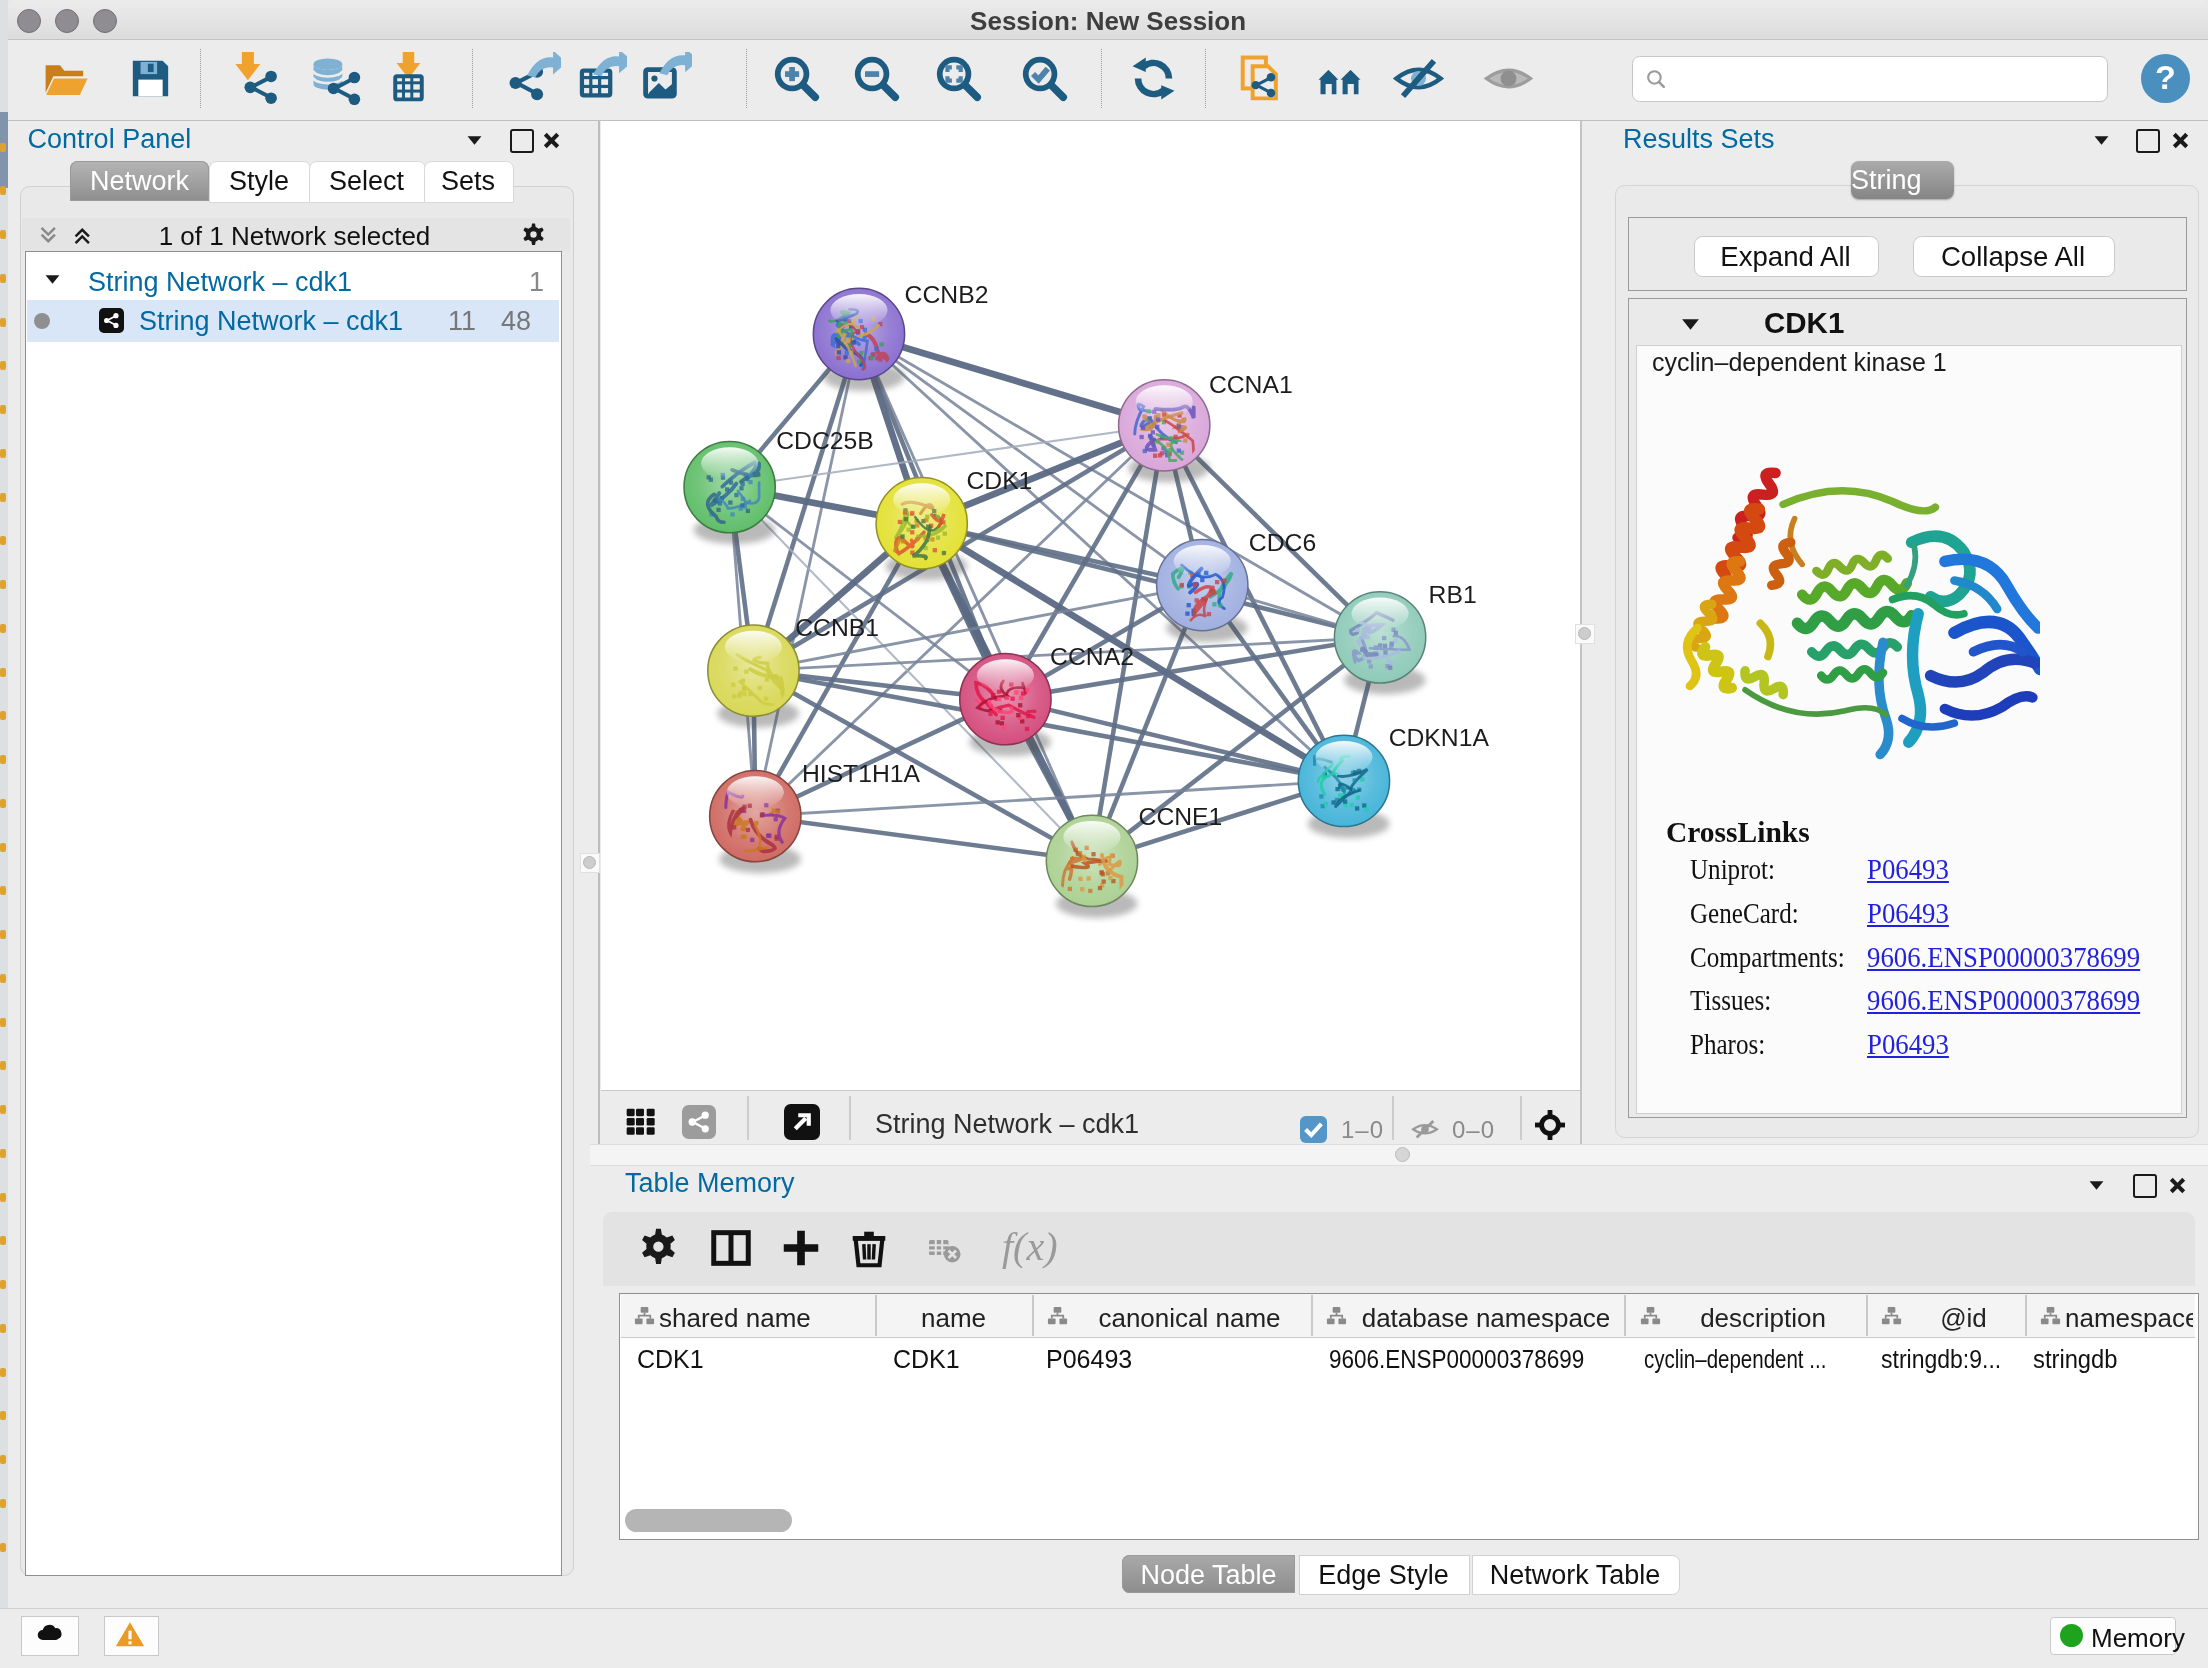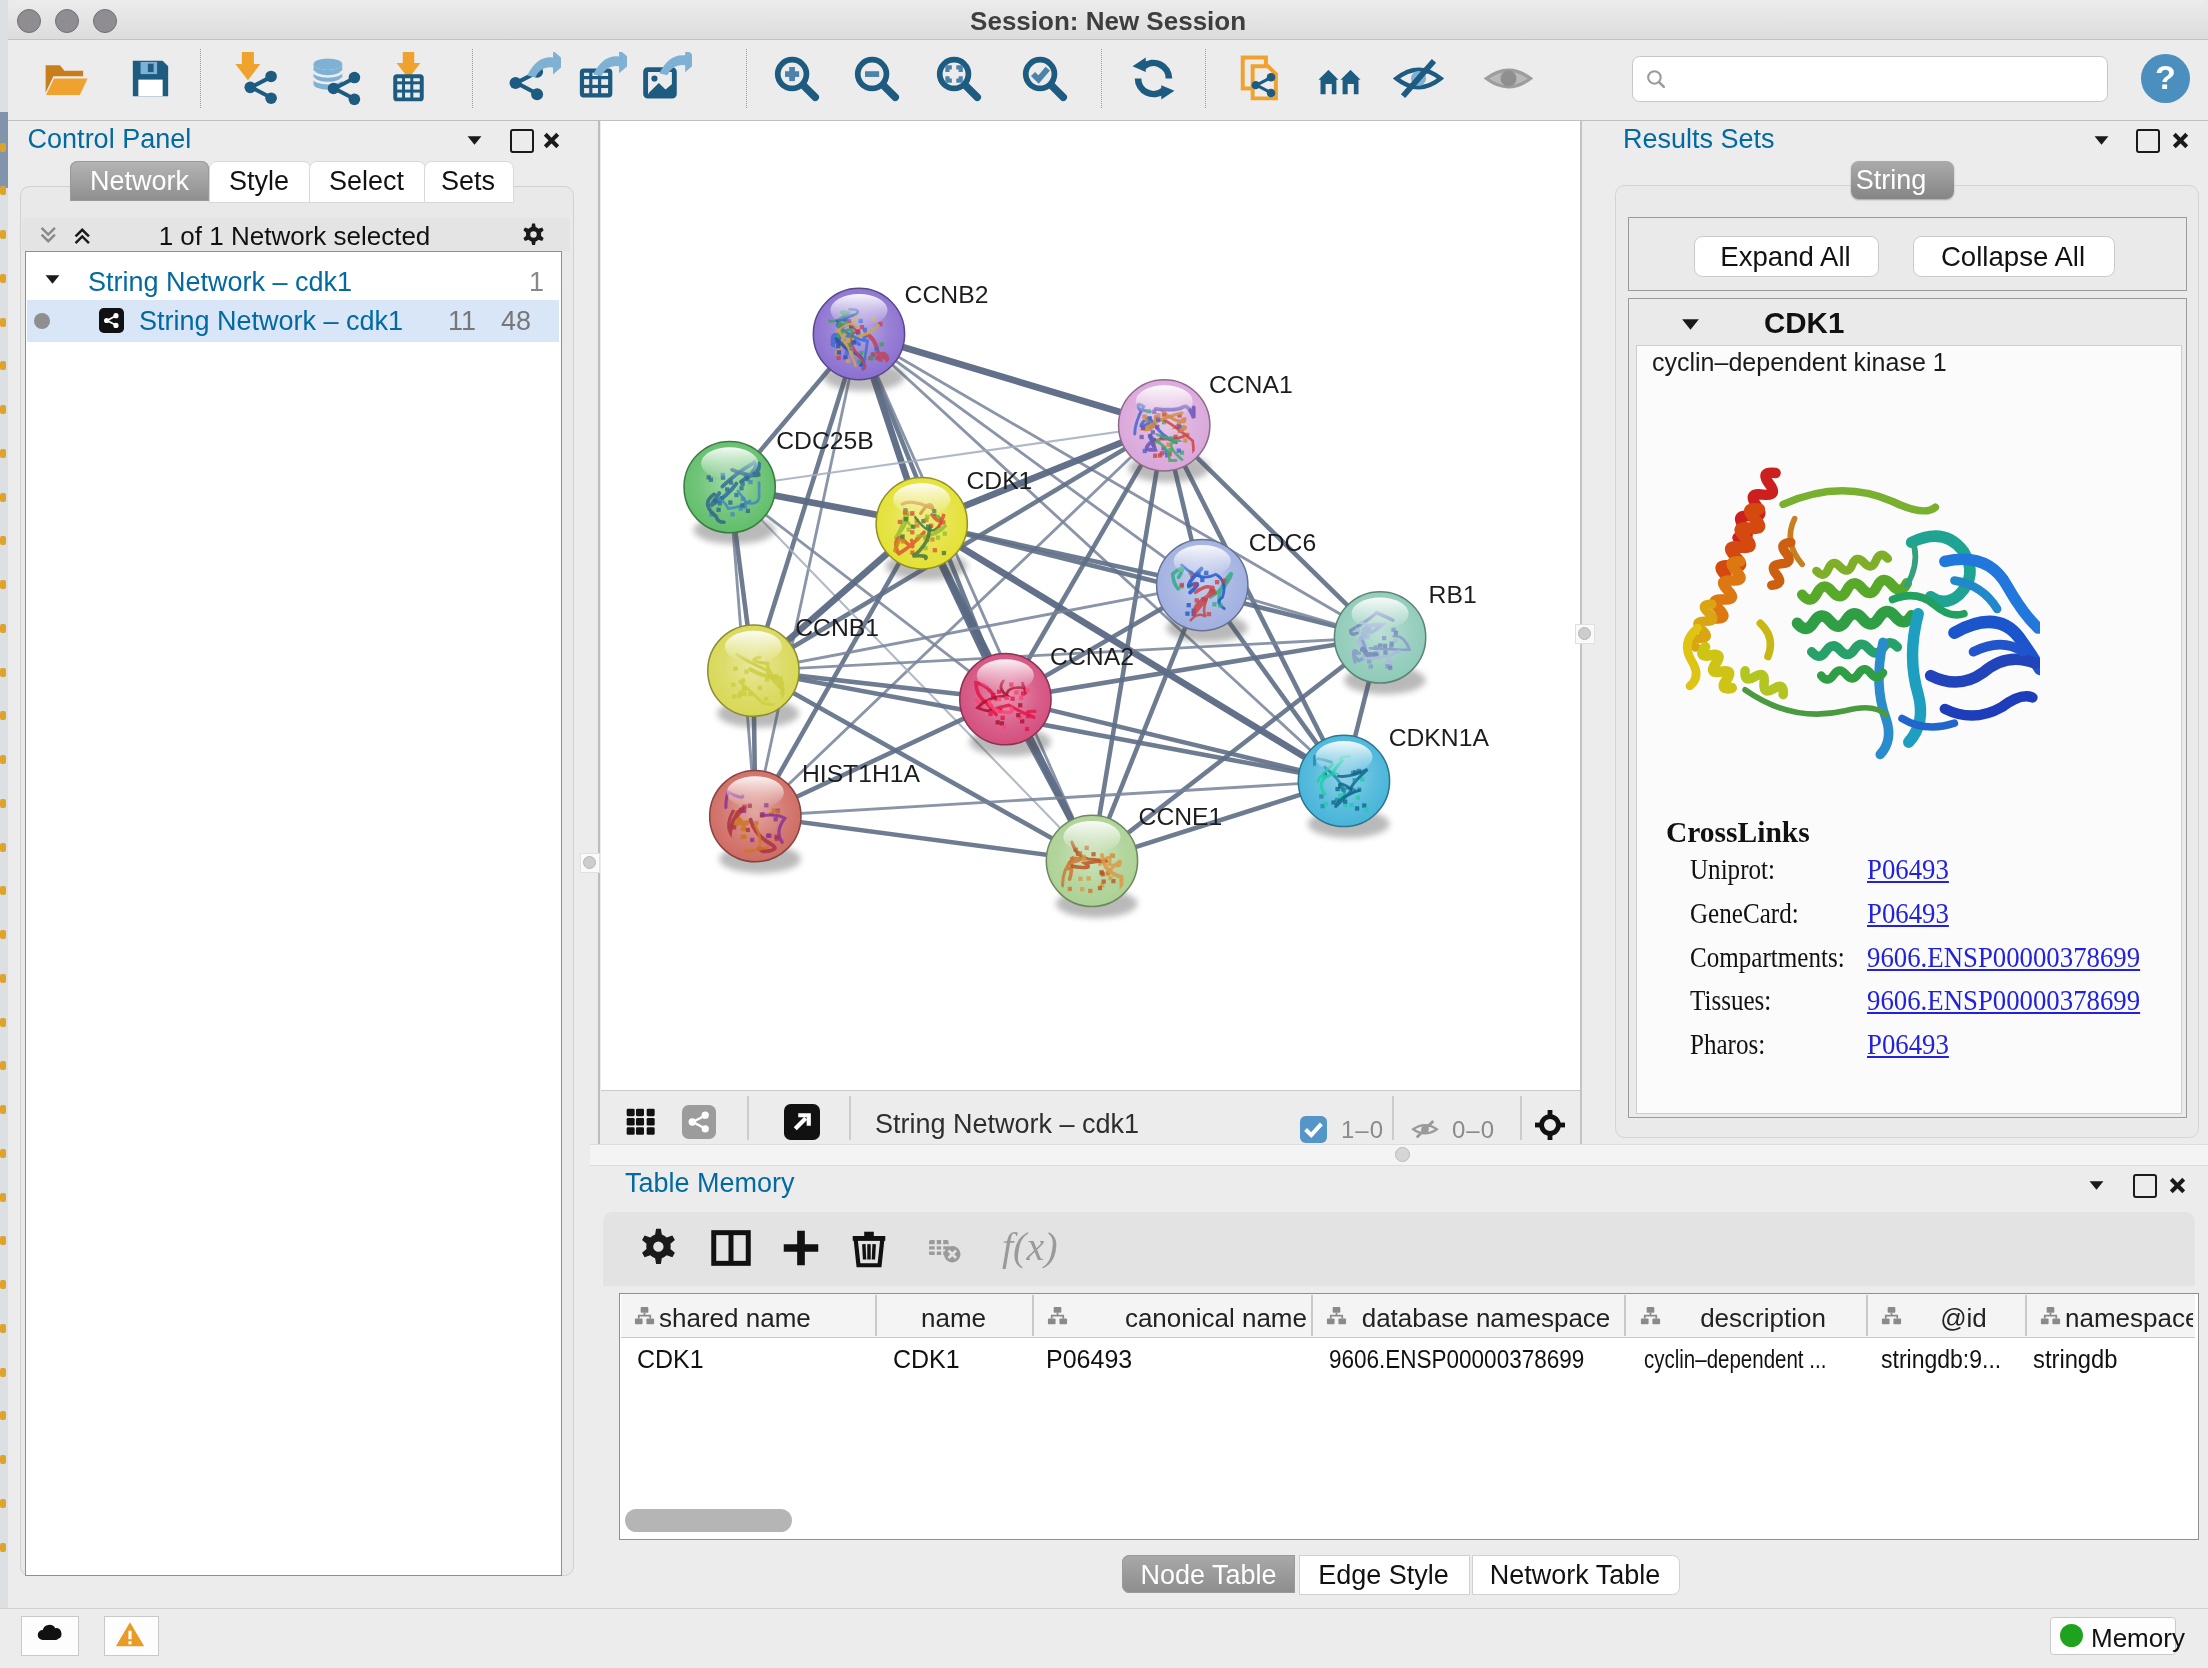--- a/index.html
+++ b/index.html
@@ -925,21 +925,21 @@
 <div class="abs pt" style="left:1623px;top:124px">Results Sets</div>
 <svg class="abs" style="left:2091px;top:131px" width="21" height="19" viewBox="0 0 22 22">
     <path d="M3,6 L19,6 L11,16 Z" fill="#1a1a1a"></path>
   </svg>
 <div class="abs" style="left:2136px;top:129px;width:20px;height:20px;border:2.9px solid #1a1a1a;border-radius:2.9px"></div>
 <svg class="abs" style="left:2169px;top:129px" width="23" height="23" viewBox="0 0 24 24">
     <path d="M4,7 L7,4 L12,9 L17,4 L20,7 L15,12 L20,17 L17,20 L12,15 L7,20 L4,17 L9,12 Z" fill="#1a1a1a"></path>
   </svg>
 <div class="abs" style="left:1615px;top:185px;width:582px;height:951px;background:#eaeaea;border:1.9px solid #d4d4d4;border-radius:9.5px"></div>
 <div class="abs" style="left:1851px;top:161px;width:103px;height:38px;background:linear-gradient(#ababab,#858585);border-radius:7.6px;box-shadow:0 1px 1.9px rgba(0,0,0,.3)"></div>
-<div class="abs" style="left:1851px;top:165px;width:80px;text-align:center;font-size:27px;color:#fff">String</div>
+<div class="abs" style="left:1851px;top:165px;width:80px;text-align:left;font-size:27px;color:#fff">String</div>
 <div class="abs" style="left:1628px;top:217px;width:557px;height:72px;border:1.9px solid #9a9a9a;background:#eaeaea"></div>
 <div class="abs" style="left:1694px;top:236px;width:183px;height:39px;background:#fff;border:1.9px solid #c9c9c9;border-radius:8.6px"></div>
 <div class="abs" style="left:1694px;top:241px;width:183px;text-align:center;font-size:27.6px;color:#111">Expand All</div>
 <div class="abs" style="left:1913px;top:236px;width:200px;height:39px;background:#fff;border:1.9px solid #c9c9c9;border-radius:8.6px"></div>
 <div class="abs" style="left:1913px;top:241px;width:200px;text-align:center;font-size:27.6px;color:#111">Collapse All</div>
 <div class="abs" style="left:1628px;top:298px;width:557px;height:818px;border:1.9px solid #9a9a9a;background:#eaeaea"></div>
 <svg class="abs" style="left:1678px;top:313px" width="25" height="23" viewBox="0 0 22 22">
     <path d="M3,6 L19,6 L11,16 Z" fill="#1a1a1a"></path>
   </svg>
 <div class="abs" style="left:1764px;top:306px;font-size:29.5px;font-weight:bold;color:#111">CDK1</div>
@@ -1052,21 +1052,21 @@
 <div class="abs" style="left:875px;top:1303px;width:157px;text-align:center;font-size:26px;color:#222">name</div>
 <div class="abs" style="left:1311px;top:1295px;width:1.9px;height:41px;background:#c9c9c9"></div>
 <svg class="abs" style="left:1045px;top:1305px" width="25" height="23" viewBox="0 0 24 24">
     <g fill="#8a8a8a">
       <rect x="8" y="2" width="8" height="6" rx="1"></rect>
       <rect x="2" y="14" width="8" height="6" rx="1"></rect>
       <rect x="14" y="14" width="8" height="6" rx="1"></rect>
       <path d="M12,8 L12,11 M6,14 L6,11 L18,11 L18,14" stroke="#8a8a8a" stroke-width="1.8" fill="none"></path>
     </g>
   </svg>
-<div class="abs" style="left:1072px;top:1303px;width:235px;text-align:right;font-size:26px;color:#222;white-space:nowrap;overflow:hidden">canonical name</div>
+<div class="abs" style="left:1072px;top:1303px;width:235px;text-align:center;font-size:26px;color:#222;white-space:nowrap;overflow:hidden">canonical name</div>
 <div class="abs" style="left:1624px;top:1295px;width:1.9px;height:41px;background:#c9c9c9"></div>
 <svg class="abs" style="left:1324px;top:1305px" width="25" height="23" viewBox="0 0 24 24">
     <g fill="#8a8a8a">
       <rect x="8" y="2" width="8" height="6" rx="1"></rect>
       <rect x="2" y="14" width="8" height="6" rx="1"></rect>
       <rect x="14" y="14" width="8" height="6" rx="1"></rect>
       <path d="M12,8 L12,11 M6,14 L6,11 L18,11 L18,14" stroke="#8a8a8a" stroke-width="1.8" fill="none"></path>
     </g>
   </svg>
 <div class="abs" style="left:1351px;top:1303px;width:270px;text-align:center;font-size:26px;color:#222;white-space:nowrap;overflow:hidden">database namespace</div>

